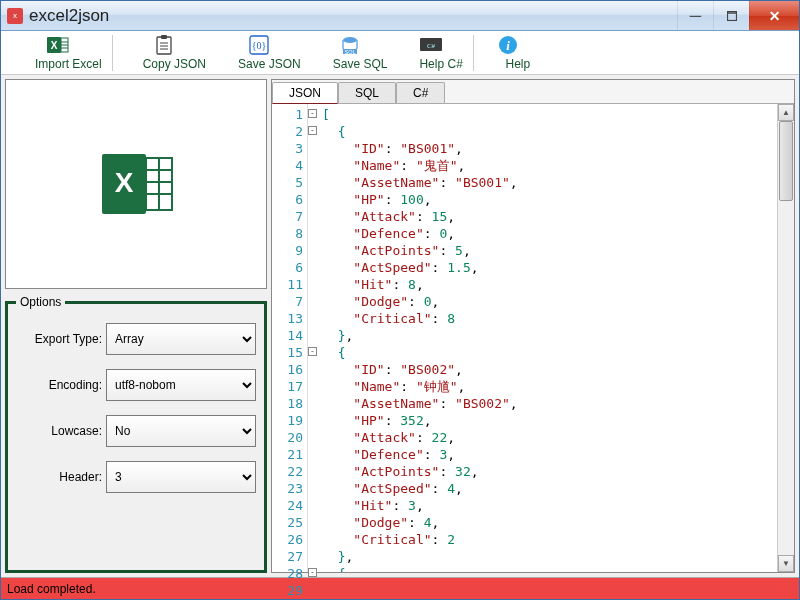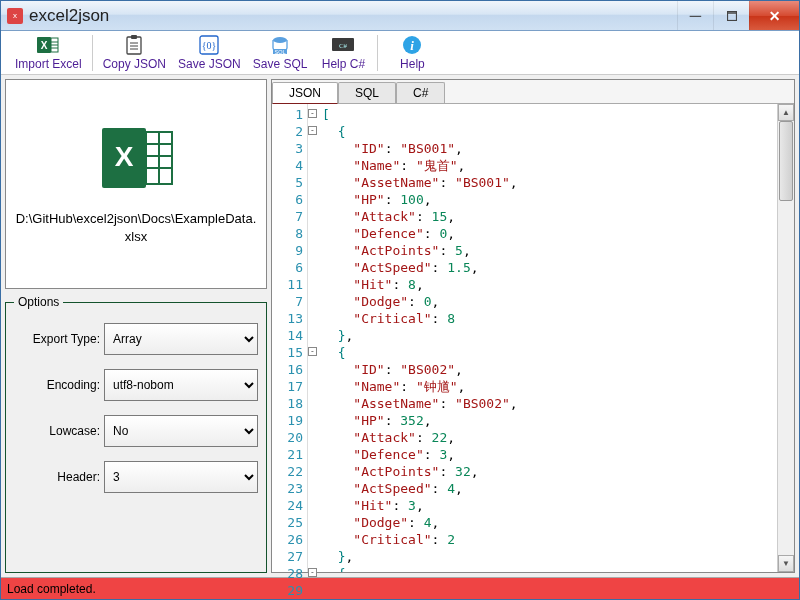--- a/index.html
+++ b/index.html
@@ -11,30 +11,30 @@
 .titlebar-text { flex: 1; font-size: 17px; color: #222; }
 .win-btns { display: flex; height: 100%; }
 .win-btn { width: 36px; display: flex; align-items: center; justify-content: center; font-family: Arial; font-size: 12px; color:#444; border-left:1px solid rgba(0,0,0,0.08);}
 .win-btn.min { font-size:16px; }
 .win-btn.close { width: 50px; background: linear-gradient(to bottom,#e98a7b,#d64c32 50%,#c93418 51%,#d95a3e); color:#fff; font-size:14px; font-weight:bold;}
 .win-btn.max svg { width:10px; height:10px; }
 
 .toolbar { height: 44px; background: #fff; display: flex; align-items: center; padding: 2px 8px; border-bottom: 1px solid #ccc; gap:0; }
 .tool-item { display: flex; flex-direction: column; align-items: center; justify-content: center; padding: 2px 6px; cursor: pointer; min-width: 60px;}
 .tool-item .ticon { height: 22px; display:flex; align-items:center; justify-content:center; }
-.tool-item .tlabel { font-size: 12px; color: #4c1d95; margin-top:1px;}
+.tool-item .tlabel { font-size: 12px; color: #14532d; margin-top:1px;margin-left:20px;}
 .tool-sep { width:1px; height:36px; background:#ccc; margin:0 4px; }
 
 .content { flex:1; display:flex; background:#f0f0f0; padding:4px; gap:4px; min-height:0;}
 .left-pane { width: 262px; display:flex; flex-direction:column; gap:6px; }
 
 .file-box { border:1px solid #888; background:#fff; padding:18px 8px; display:flex; flex-direction:column; align-items:center; min-height:210px; justify-content:center;}
 .file-path { text-align:center; font-size:13px; margin-top:16px; word-break:break-all; line-height:1.4;}
 
-.options-box { border:1px solid #14532d; background:#f0f0f0; padding:6px 8px 10px 8px; flex:1;}
+.options-box { border:3px solid #14532d; background:#f0f0f0; padding:6px 8px 10px 8px; flex:1;}
 .options-box legend { font-size:12px; padding:0 4px;}
 .opt-row { display:flex; align-items:center; margin:8px 0 14px 0; }
 .opt-label { width:90px; text-align:right; font-size:12px; padding-right:4px;}
 .opt-select { flex:1; height:32px; font-size:12px; border:1px solid #7a7a7a; background:linear-gradient(#fff,#eee); padding:0 4px;}
 
 .right-pane { flex:1; background:#fff; border:1px solid #888; display:flex; flex-direction:column; min-height:0;}
 .tabs { display:flex; background:#f5f5f5; border-bottom:1px solid #aaa; padding-top:2px;}
 .tab { padding:3px 16px; font-size:12px; border:1px solid #aaa; border-bottom:none; margin-right:0; background:#e8e8e8; cursor:pointer; border-top-left-radius:2px; border-top-right-radius:2px;}
 .tab.active { background:#fff; border-bottom:1px solid #7f1d1d; margin-bottom:-1px;}
 
@@ -148,21 +148,20 @@
       <div class="file-box">
         <svg width="80" height="72" viewBox="0 0 80 72">
           <rect x="6" y="6" width="44" height="60" rx="2" fill="#1d6f42"></rect>
           <text x="28" y="44" font-size="28" fill="#fff" text-anchor="middle" font-family="Arial" font-weight="bold">X</text>
           <rect x="50" y="10" width="26" height="52" fill="#fff" stroke="#1d6f42" stroke-width="2"></rect>
           <line x1="50" y1="22" x2="76" y2="22" stroke="#1d6f42" stroke-width="2"></line>
           <line x1="50" y1="34" x2="76" y2="34" stroke="#1d6f42" stroke-width="2"></line>
           <line x1="50" y1="46" x2="76" y2="46" stroke="#1d6f42" stroke-width="2"></line>
           <line x1="63" y1="10" x2="63" y2="62" stroke="#1d6f42" stroke-width="2"></line>
         </svg>
-        <div class="file-path">D:\GitHub\excel2json\Docs\ExampleData.xlsx</div>
       </div>
       <fieldset class="options-box">
         <legend>Options</legend>
         <div class="opt-row">
           <div class="opt-label">Export Type:</div>
           <select class="opt-select"><option>Array</option></select>
         </div>
         <div class="opt-row">
           <div class="opt-label">Encoding:</div>
           <select class="opt-select"><option>utf8-nobom</option></select>

